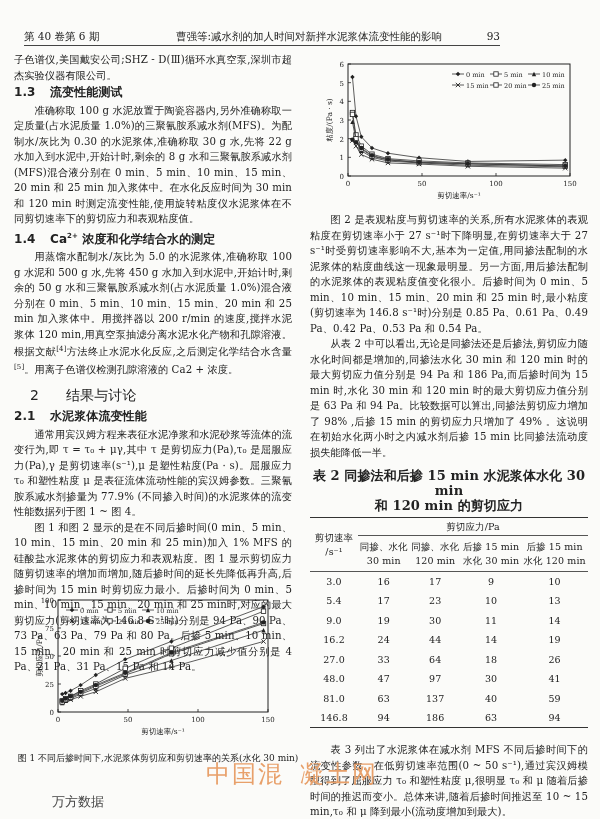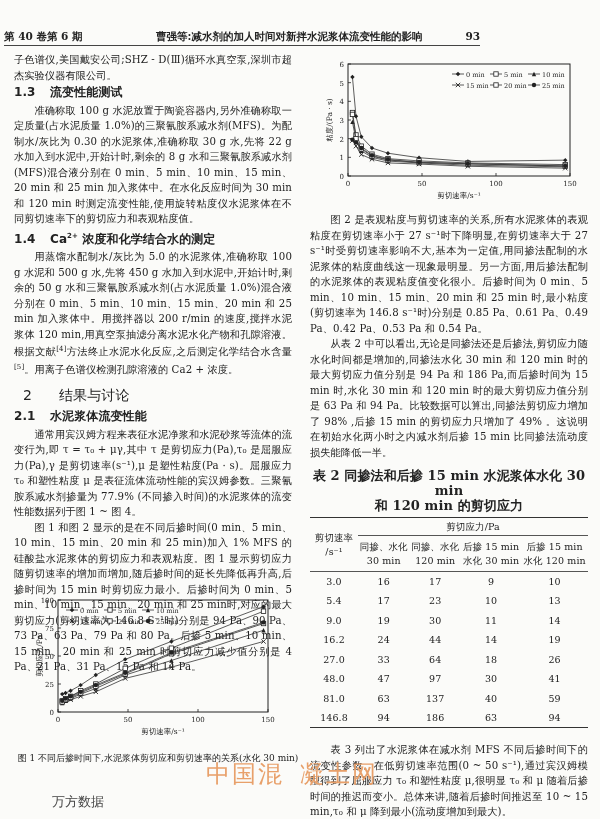--- a/index.html
+++ b/index.html
@@ -1,27 +1,27 @@
 <!DOCTYPE html>
 <html><head>
 <meta charset="utf-8">
 <style>
   * { box-sizing: border-box; margin: 0; padding: 0; }
   body { width: 600px; height: 819px; background: #fbfbf9; font-family: "DejaVu Serif", serif; color: #222; position: relative; overflow: hidden; }
-  .header { position: absolute; left: 4px; top: 30px; width: 476px; height: 16px; font-size: 10.5px; border-bottom: 1.2px solid #444; font-weight: bold; }
+  .header { position: absolute; left: 24px; top: 30px; width: 476px; height: 16px; font-size: 10.5px; border-bottom: 1.2px solid #444; }
   .header .l { position: absolute; left: 0; top: 0; }
   .header .c { position: absolute; left: 152px; top: 0; }
   .header .r { position: absolute; right: 0; top: 0; }
   .col { position: absolute; font-size: 10.2px; line-height: 15.5px; letter-spacing: 0.1px; }
   .colL { left: 14px; top: 52px; width: 278px; }
   .colR { left: 310px; top: 52px; width: 278px; }
   p { text-indent: 2em; text-align: justify; }
   p.noind { text-indent: 0; }
   h3 { font-family: "DejaVu Sans", sans-serif; font-size: 12px; font-weight: bold; margin: 2px 0 2px 0; }
-  h2 { font-family: "DejaVu Sans", sans-serif; font-size: 14px; font-weight: normal; margin: 10px 0 6px 9px; }
+  h2 { font-family: "DejaVu Sans", sans-serif; font-size: 14px; font-weight: normal; margin: 10px 0 6px 16px; }
   h3 .num, h2 .num { display: inline-block; width: 36px; }
   sup { font-size: 7px; }
   .fig { position: absolute; }
   .figcap { font-size: 9px; text-align: center; }
   .tbl-title { font-size: 13px; font-weight: bold; text-align: center; line-height: 15px; }
   table { border-collapse: collapse; width: 100%; font-size: 9.5px; }
   table td, table th { text-align: center; font-weight: normal; padding: 0; }
   .wm { position: absolute; color: #e8a06a; font-family: "DejaVu Sans", sans-serif; font-size: 24px; letter-spacing: 2px; }
   .wanfang { position: absolute; left: 52px; top: 793px; font-size: 13px; color: #444; }
   svg text { font-family: "DejaVu Serif", serif; }

